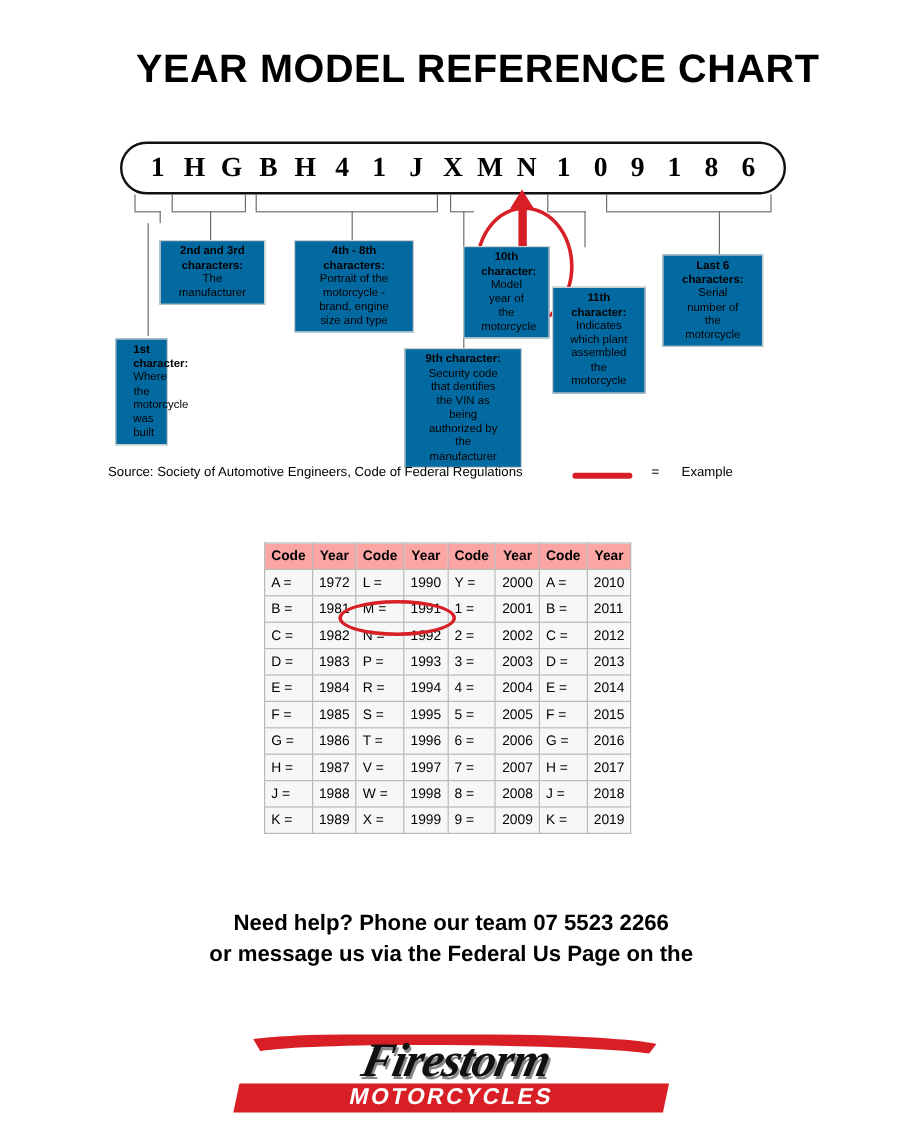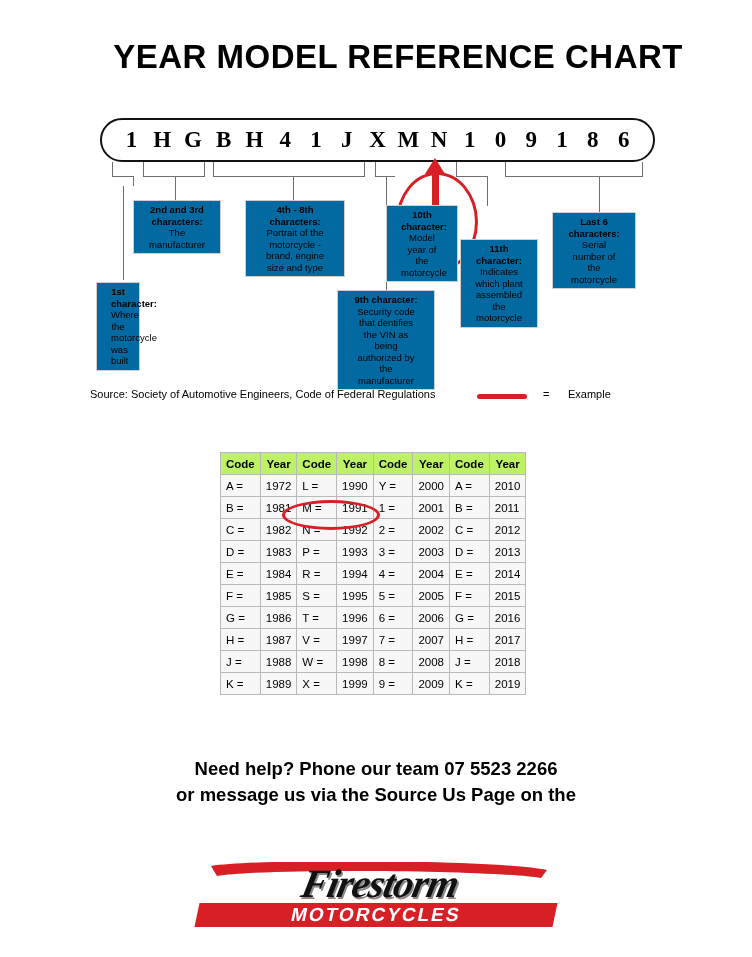--- a/index.html
+++ b/index.html
@@ -155,21 +155,21 @@
     padding: 2px 5px;
     height: 22px;
     background: #f7f7f7;
     font-weight: normal;
     text-align: left;
     white-space: nowrap;
   }
   table.yt th {
     font-weight: bold;
     text-align: center;
-    background: #bef264;
+    background: #fca5a5;
     font-size: 11.5px;
   }
   table.yt td.code { width: 34px; }
   table.yt td.year { width: 36px; }
 
   #ellipse-1991 {
     position: absolute;
     left: 282px;
     top: 500px;
     width: 98px;
@@ -459,21 +459,21 @@
         <td class="code">K =</td>
         <td class="year">2019</td>
       </tr>
     </tbody>
   </table>
 </div>
 <div id="ellipse-1991"></div>
 
 <div id="help">
   <div>Need help?  Phone our team 07 5523 2266</div>
-  <div>or message us via the Source Us Page on the</div>
+  <div>or message us via the Federal Us Page on the</div>
 </div>
 
 <div id="logo">
   <svg class="swoosh" viewBox="0 0 350 66">
     <path d="M8 4 C60 -4 300 -2 344 8 L338 16 C290 8 60 6 14 14 Z" fill="#d81f26"></path>
     <path d="M2 58 C60 68 300 66 348 56 L344 48 C292 58 56 60 8 50 Z" fill="#111111"></path>
   </svg>
   <div class="lw1">
     <div class="word1">Firestorm</div>
   </div>

